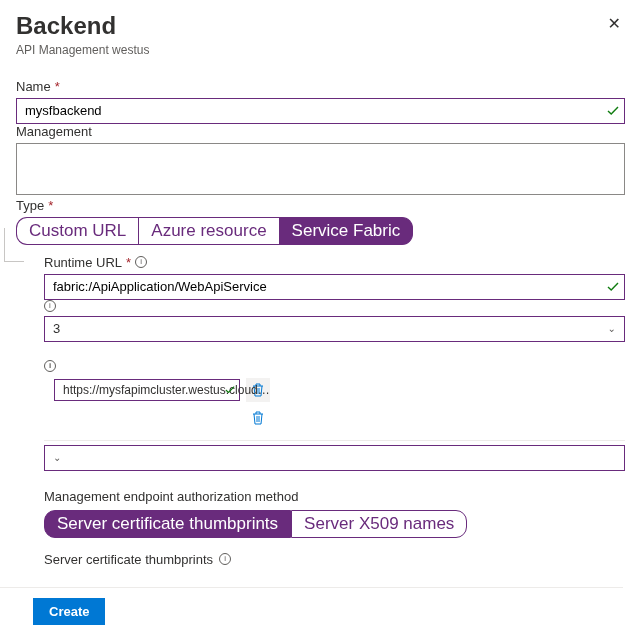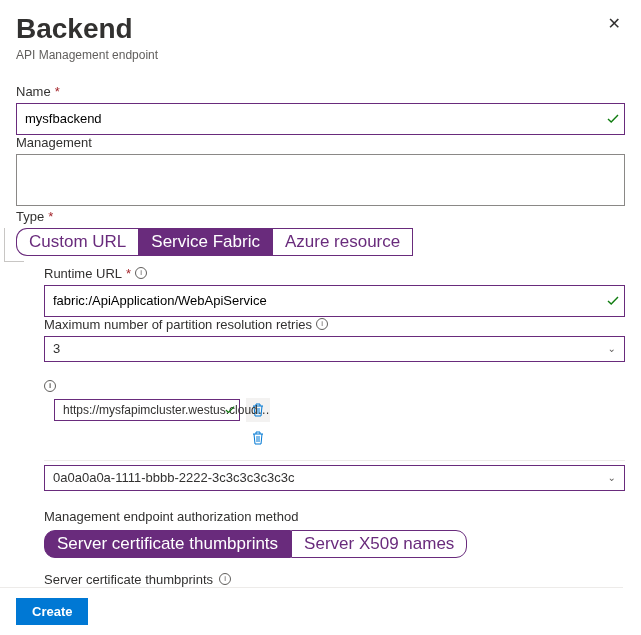--- a/index.html
+++ b/index.html
@@ -8,34 +8,34 @@
     font-size: 13px;
     color: #323130;
     background: #fff;
     width: 641px;
     height: 635px;
     padding: 12px 16px 0 16px;
     position: relative;
     overflow: hidden;
   }
   .panel-header { display:flex; justify-content:space-between; align-items:flex-start; }
-  .panel-title { font-size: 28px; font-weight: 600; line-height: 1.2; }
+  .panel-title { font-size: 24px; font-weight: 600; line-height: 1.2; }
   .panel-subtitle { font-size: 12px; color: #605e5c; margin-top: 2px; margin-bottom: 22px; }
   .close-x { font-size: 16px; font-weight: 400; color: #323130; cursor: pointer; line-height:1; padding:4px;}
   .field-label { font-size: 13px; color: #323130; margin-bottom: 4px; display:flex; align-items:center; gap:4px;}
   .req { color: #a4262c; }
   .text-input, .textarea, .select-box {
     width: 100%;
     border: 1px solid #8a8886;
     padding: 4px 8px;
     font-family: inherit;
     font-size: 13px;
     background: #fff;
   }
-  .text-input { height: 32px; }
+  .text-input { height: 26px; }
   .valid-input { border-color: #692b7c; padding-right: 26px; position:relative; }
   .input-wrap { position: relative; }
   .check-svg { position:absolute; right:6px; top:50%; transform:translateY(-50%); pointer-events:none; }
   .textarea { height: 52px; resize: none; }
   .field-group { margin-bottom: 0; }
   .pill-group { display:inline-flex; }
   .pill {
     border: 1px solid #692b7c;
     padding: 3px 12px;
     font-size: 17px;
@@ -89,36 +89,36 @@
     display:inline-flex; align-items:center; justify-content:center;
     cursor:pointer;
   }
   .trash-row-spacer { display:flex; margin-top:4px; }
   .trash-row-spacer .trash-btn { margin-left: 192px; background:transparent; }
   .hr { border:none; border-top:1px solid #edebe9; margin: 10px 0 4px 0; }
   .sub-label { font-size:13px; color:#323130; margin: 18px 0 6px 0; display:flex; align-items:center; gap:6px;}
   .footer {
     position:absolute; left:0; right:18px; bottom:0;
     border-top:1px solid #edebe9;
-    padding: 10px 16px;
+    padding: 10px 33px;
     background:#fff;
   }
   .create-btn {
     background:#0078d4; color:#fff; border:none;
     padding: 6px 16px; font-size:13px; cursor:pointer; font-weight:600;
   }
   .small-check { position:absolute; right:4px; top:50%; transform:translateY(-50%); }
 </style>
 </head>
 <body>
 
 <div class="panel-header">
   <div>
     <div class="panel-title">Backend</div>
-    <div class="panel-subtitle">API Management endpoint</div>
+    <div class="panel-subtitle">API Management westus</div>
   </div>
   <div class="close-x">✕</div>
 </div>
 
 <div class="field-group">
   <div class="field-label">
     <span>Name</span>
       <span class="req">*</span>
   </div>
   <div class="input-wrap">
@@ -134,22 +134,22 @@
   <textarea class="textarea" style=""></textarea>
 </div>
 
 <div class="field-group" style="margin-bottom:10px;">
   <div class="field-label">
     <span>Type</span>
       <span class="req">*</span>
   </div>
   <div class="pill-group">
     <div class="pill compact">Custom URL</div>
+    <div class="pill compact" style="border-radius:0;">Azure resource</div>
     <div class="pill compact selected">Service Fabric</div>
-    <div class="pill compact" style="border-radius:0;">Azure resource</div>
   </div>
 </div>
 
 <div class="indent-line"></div>
 
 <div class="indented">
   
   <div class="field-group">
     <div class="field-label">
       <span>Runtime URL</span>
@@ -160,21 +160,20 @@
       <input class="text-input valid-input" value="fabric:/ApiApplication/WebApiService" style="">
       <svg class="check-svg" width="12" height="12" viewBox="0 0 12 12">
           <path d="M1 6 L4.2 9 L11 2" stroke="#107c10" stroke-width="1.4" fill="none"></path>
         </svg>
     </div>
   </div>
 
   
   <div class="field-group">
     <div class="field-label">
-      <span>Maximum number of partition resolution retries</span>
       <span class="info-icon">i</span>
     </div>
     <div class="select-box">
       <span>3</span>
       <span class="chev">⌄</span>
     </div>
   </div>
 
   
   <div class="section-label">
@@ -199,21 +198,20 @@
         <svg width="12" height="14" viewBox="0 0 12 14">
             <path d="M1 3h10M4 3V1h4v2M2 3l1 10h6l1-10M5 5v6M7 5v6" stroke="#0078d4" stroke-width="1" fill="none"></path>
           </svg>
       </div>
     </div>
   </div>
   <hr class="hr">
 
   
   <div class="select-box">
-    <span>0a0a0a0a-1111-bbbb-2222-3c3c3c3c3c3c</span>
     <span class="chev">⌄</span>
   </div>
 
   
   <div class="sub-label" style="font-weight:400;">Management endpoint authorization method</div>
   <div class="pill-group">
     <div class="pill selected">Server certificate thumbprints</div>
     <div class="pill">Server X509 names</div>
   </div>
 

